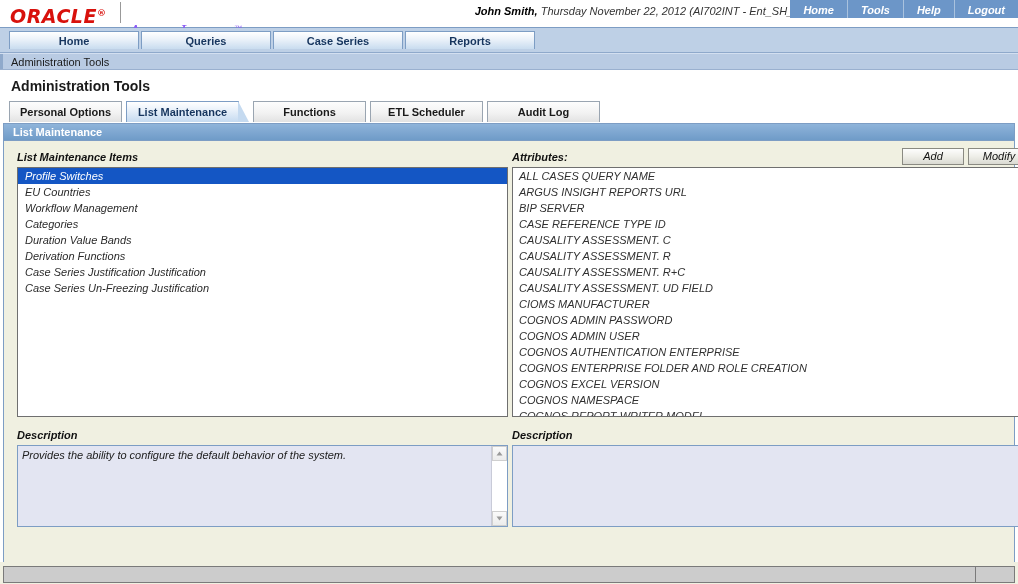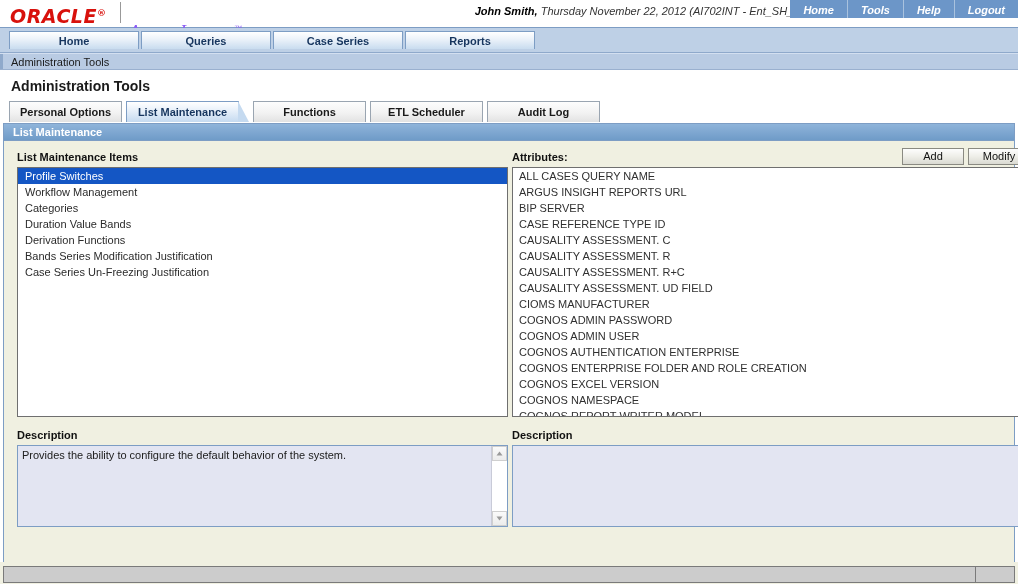--- a/index.html
+++ b/index.html
@@ -207,20 +207,21 @@
     font-weight: bold;
     font-size: 11px;
     line-height: 16px;
     padding-left: 9px;
     border-bottom: 1px solid #7d9dc4;
   }
   .section-body {
     position: relative;
     height: 425px;
     padding: 8px;
+    font-style: italic;
   }
 
   
   .col-left {
     position: absolute;
     left: 13px;
     top: 10px;
     width: 491px;
   }
   .col-right {
@@ -447,25 +448,26 @@
 
   <div class="section">
     <div class="section-header">List Maintenance</div>
     <div class="section-body">
 
       <div class="col-left">
         <span class="field-label">List Maintenance Items</span>
         <div class="listbox">
           <div class="listbox-inner" id="left-list">
               <div class="list-item selected">Profile Switches</div>
+              <div class="list-item">EU Countries</div>
               <div class="list-item">Workflow Management</div>
               <div class="list-item">Categories</div>
               <div class="list-item">Duration Value Bands</div>
               <div class="list-item">Derivation Functions</div>
-              <div class="list-item">Bands Series Modification Justification</div>
+              <div class="list-item">Case Series Justification Justification</div>
               <div class="list-item">Case Series Un-Freezing Justification</div>
             </div>
         </div>
 
         <div class="desc-wrap">
           <span class="field-label">Description</span>
           <div class="descbox">
             <div class="text">Provides the ability to configure the default behavior of the system.</div>
             <div class="descscroll">
               <div class="arrow up">

